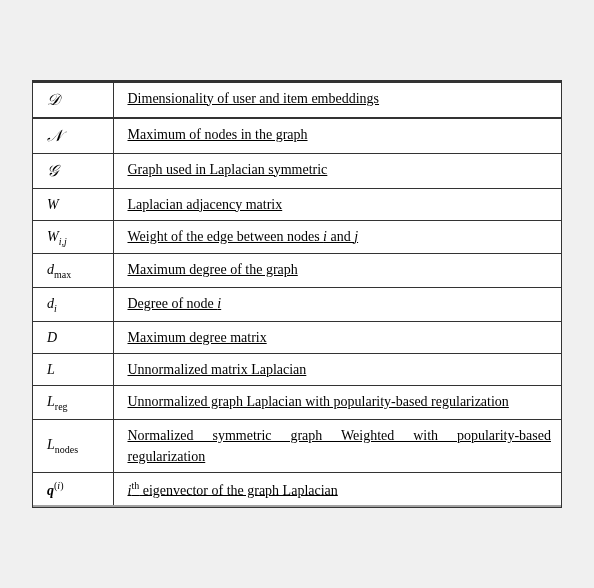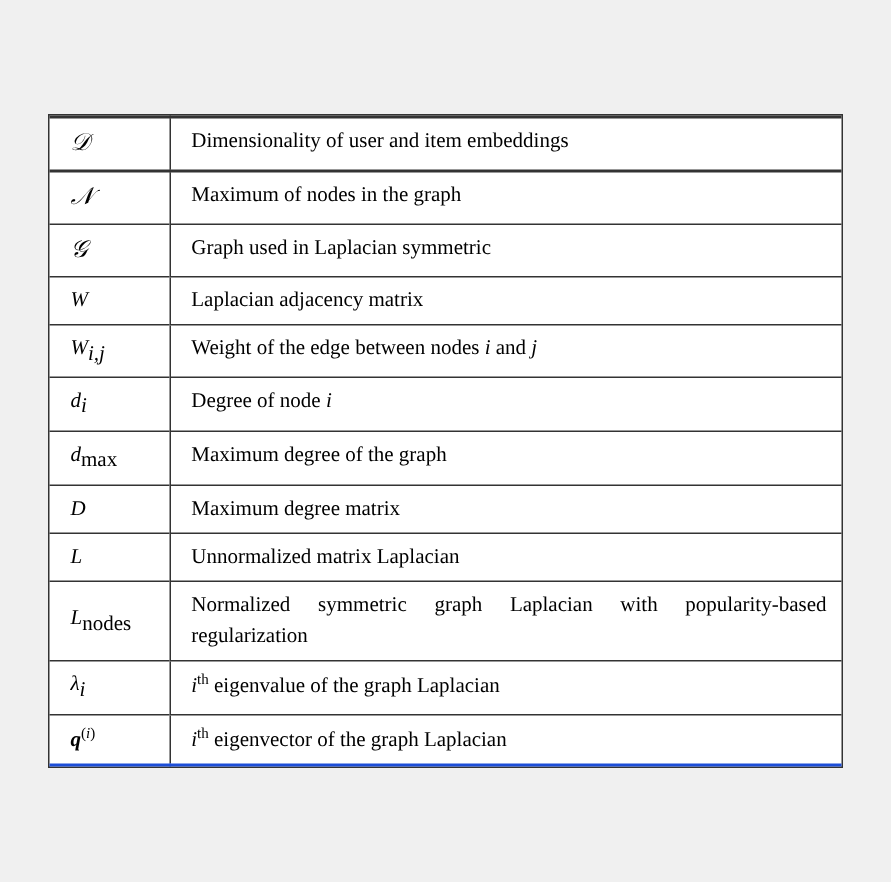--- a/index.html
+++ b/index.html
@@ -42,32 +42,33 @@
       min-width: 80px;
       text-align: left;
       vertical-align: middle;
     }
 
     td:last-child {
       text-align: justify;
       border-left: 1px solid #333;
       padding-left: 14px;
       padding-right: 10px;
+      text-decoration: underline;
     }
 
     tr {
       border-bottom: 1px solid #333;
     }
 
     tr:last-child {
       border-bottom: none;
     }
 
     sub {
-      font-size: 14px;
+      font-size: 10px;
       vertical-align: sub;
     }
 
     sup {
       font-size: 10px;
       vertical-align: super;
     }
 
     .top-border {
       border-top: 2px solid #333;
@@ -112,55 +113,55 @@
         <td>Laplacian adjacency matrix</td>
       </tr>
       <tr>
         <td>
           <span style="font-style:italic;">W<sub>i,j</sub></span>
         </td>
         <td>Weight of the edge between nodes <i>i</i> and <i>j</i></td>
       </tr>
       <tr>
         <td>
+          <span style="font-style:italic;">d</span><sub>max</sub>
+        </td>
+        <td>Maximum degree of the graph</td>
+      </tr>
+      <tr>
+        <td>
           <span style="font-style:italic;">d<sub>i</sub></span>
         </td>
         <td>Degree of node <i>i</i></td>
-      </tr>
-      <tr>
-        <td>
-          <span style="font-style:italic;">d</span><sub>max</sub>
-        </td>
-        <td>Maximum degree of the graph</td>
       </tr>
       <tr>
         <td>
           <span style="font-style:italic;">D</span>
         </td>
         <td>Maximum degree matrix</td>
       </tr>
       <tr>
         <td>
           <span style="font-style:italic;">L</span>
         </td>
         <td>Unnormalized matrix Laplacian</td>
       </tr>
       <tr>
         <td>
-          <span style="font-style:italic;">L</span><sub>nodes</sub>
+          <span style="font-style:italic;">L</span><sub>reg</sub>
         </td>
-        <td>Normalized symmetric graph Laplacian with popularity-based regularization</td>
+        <td style="text-align: justify;">Unnormalized graph Laplacian with popularity-based regularization</td>
       </tr>
       <tr>
         <td>
-          <span style="font-style:italic;">λ<sub>i</sub></span>
+          <span style="font-style:italic;">L</span><sub>nodes</sub>
         </td>
-        <td><i>i</i><sup>th</sup> eigenvalue of the graph Laplacian</td>
+        <td>Normalized symmetric graph Weighted with popularity-based regularization</td>
       </tr>
-      <tr class="bottom-border" style="border-bottom: 2px solid #1d4ed8;">
+      <tr class="bottom-border" style="border-bottom: 2px solid #a3a3a3;">
         <td>
           <span style="font-style:italic; font-weight:bold;">q</span><sup>(<i>i</i>)</sup>
         </td>
         <td><i>i</i><sup>th</sup> eigenvector of the graph Laplacian</td>
       </tr>
     </tbody>
   </table>
 </div>
 
 </body></html>

